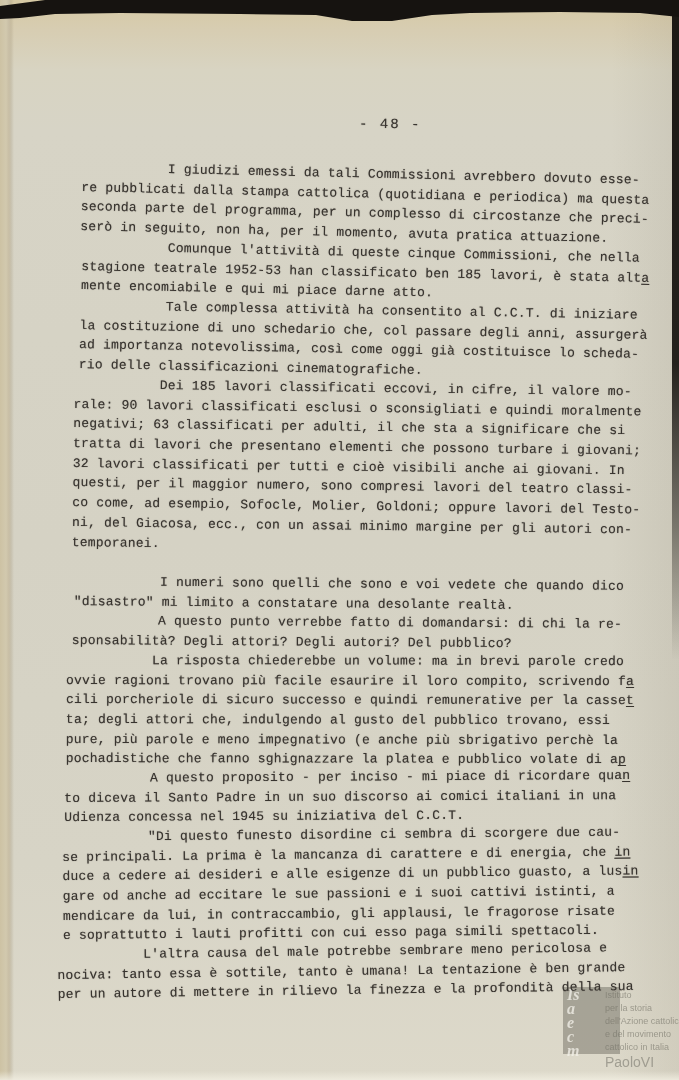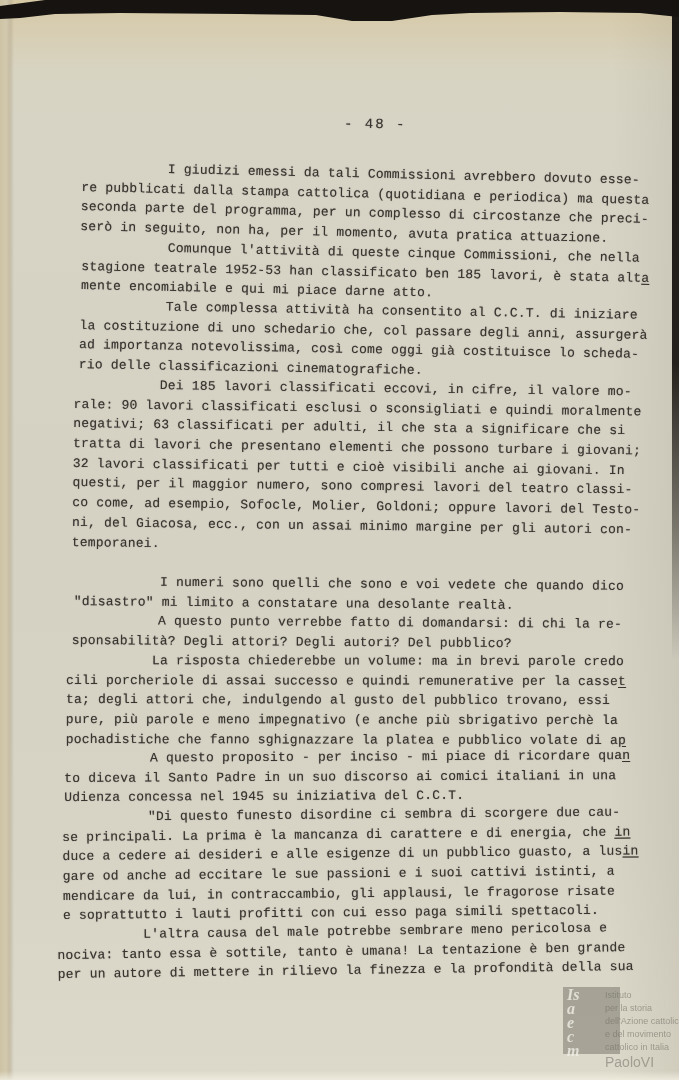--- a/index.html
+++ b/index.html
@@ -36,21 +36,21 @@
       #c8bea5 9px, rgba(170,158,130,0.35) 11px, rgba(0,0,0,0) 14px);
     z-index: 1;
   }
   .edge-bottom {
     position: absolute; left: 0; right: 0; bottom: 0; height: 9px;
     background: linear-gradient(180deg, rgba(238,235,222,0) 0, rgba(240,237,224,0.85) 100%);
     z-index: 4;
   }
   
   .pagenum {
-    position: absolute; top: 116px; left: 344px;
+    position: absolute; top: 116px; left: 359px;
     font-size: 14px; color: #3a3631; letter-spacing: 2px;
     transform: rotate(0.6deg);
     text-shadow: 0 0 1px rgba(56,52,48,0.5);
     z-index: 3;
   }
   .textblock {
     position: absolute; top: 158px; left: 0; right: 0;
     z-index: 3;
   }
   .para { transform-origin: left top; }
@@ -160,21 +160,22 @@
       <div class="para">
         <div class="line">I numeri sono quelli che sono e voi vedete che quando dico</div>
         <div class="line">"disastro" mi limito a constatare una desolante realtà.</div>
       </div>
       <div class="para">
         <div class="line">A questo punto verrebbe fatto di domandarsi: di chi la re-</div>
         <div class="line">sponsabilità? Degli attori? Degli autori? Del pubblico?</div>
       </div>
       <div class="para">
         <div class="line">La risposta chiederebbe un volume: ma in brevi parole credo</div>
-        <div class="line"><span>cili porcheriole di assai successo e quindi remunerative per la casse</span><span class="u">t</span></div>
+        <div class="line"><span>ovvie ragioni trovano più facile esaurire il loro compito, scrivendo f</span><span class="u">a</span></div>
+        <div class="line"><span>cili porcheriole di sicuro successo e quindi remunerative per la casse</span><span class="u">t</span></div>
         <div class="line">ta; degli attori che, indulgendo al gusto del pubblico trovano, essi</div>
         <div class="line">pure, più parole e meno impegnativo (e anche più sbrigativo perchè la</div>
         <div class="line"><span>pochadistiche che fanno sghignazzare la platea e pubblico volate di a</span><span class="u">p</span></div>
       </div>
       <div class="para">
         <div class="line"><span>A questo proposito - per inciso - mi piace di ricordare qua</span><span class="u">n</span></div>
         <div class="line">to diceva il Santo Padre in un suo discorso ai comici italiani in una</div>
         <div class="line">Udienza concessa nel 1945 su iniziativa del C.C.T.</div>
       </div>
       <div class="para">

